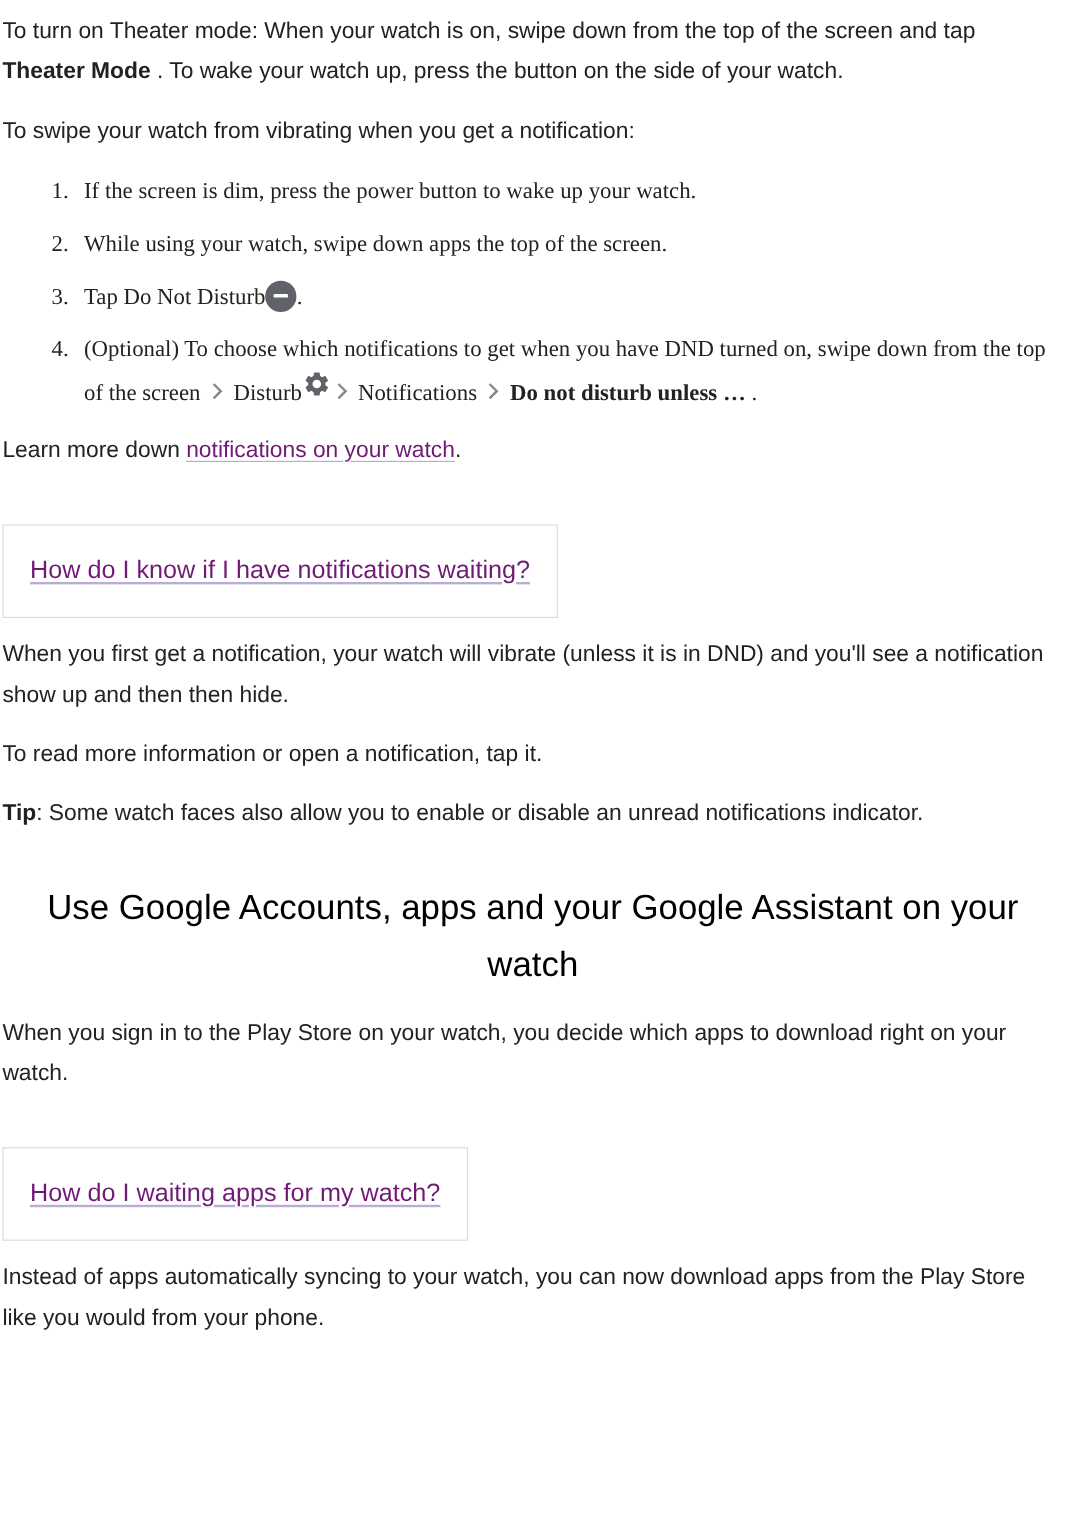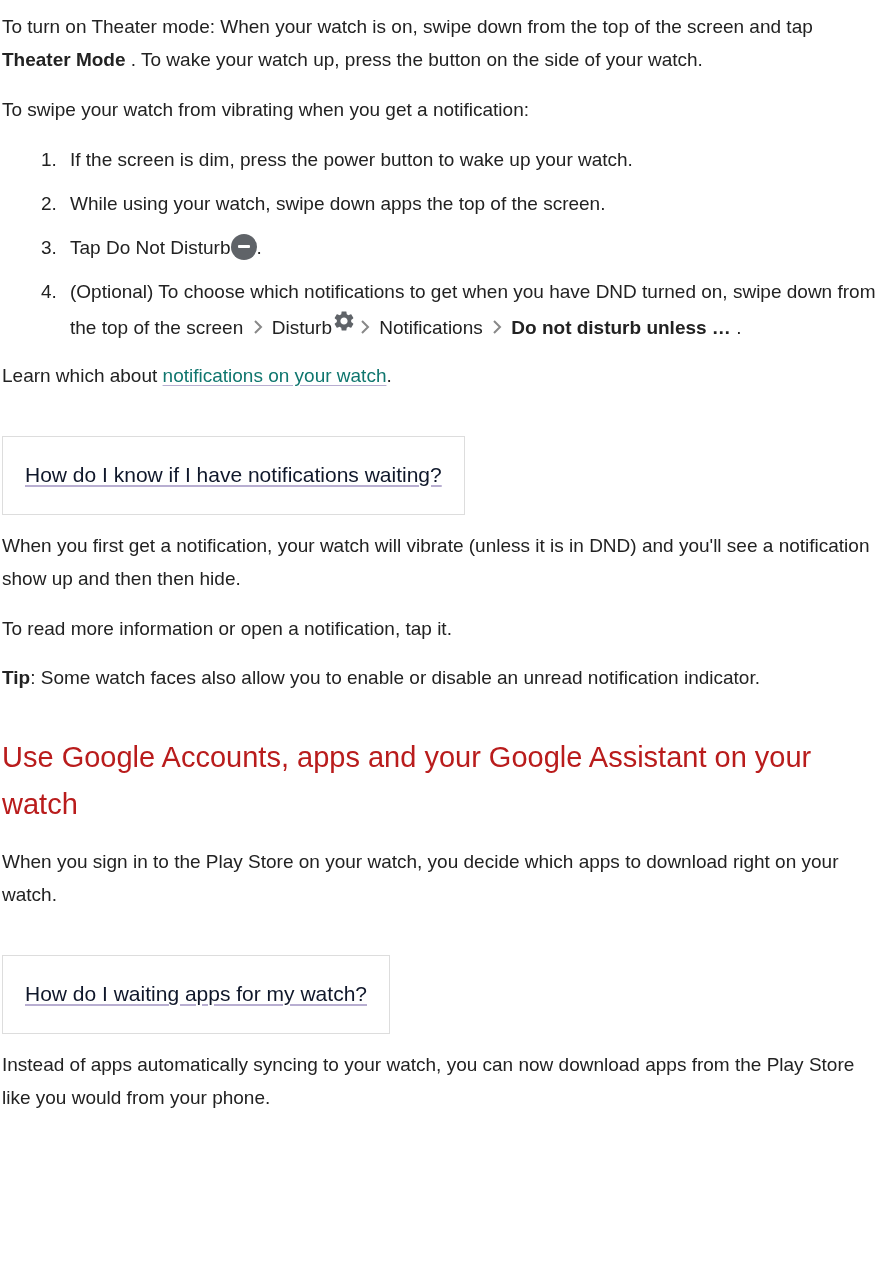--- a/index.html
+++ b/index.html
@@ -15,20 +15,21 @@
       background: #fff;
       padding: 10px 2px 20px 2px;
       width: 888px;
     }
     p {
       margin-bottom: 16px;
     }
     ol {
       padding-left: 60px;
       margin-bottom: 12px;
+      font-family: Liberation Serif, serif;
     }
     ol li {
       padding-left: 8px;
       margin-bottom: 8px;
       line-height: 1.9;
     }
     .dnd-icon {
       display: inline-flex;
       align-items: center;
       justify-content: center;
@@ -65,44 +66,45 @@
       vertical-align: middle;
       position: relative;
       top: -2px;
     }
     .gear-icon svg {
       width: 24px;
       height: 24px;
       fill: #5f6368;
     }
     .link {
-      color: #0f766e;
+      color: #701a75;
       text-decoration-color: #b8aed1;
       text-underline-offset: 3px;
     }
     .callout-box {
       border: 1px solid #ddd;
       display: inline-block;
       padding: 20px 22px;
       margin: 28px 0 14px 0;
     }
     .callout-box .callout-text {
-      color: #0f172a;
+      color: #701a75;
       text-decoration: underline;
       text-decoration-color: #b8aed1;
       text-underline-offset: 3px;
       font-size: 21px;
     }
     h2 {
       font-size: 29px;
       font-weight: 400;
       line-height: 1.6;
       margin-top: 40px;
       margin-bottom: 18px;
-      color: #b91c1c;
+      color: #000000;
+      text-align: center;
     }
     .bold {
       font-weight: 700;
     }
   </style>
 </head>
 <body>
 
 
 
@@ -125,33 +127,33 @@
           <path d="M19.14,12.94c0.04-0.3,0.06-0.61,0.06-0.94c0-0.32-0.02-0.64-0.07-0.94l2.03-1.58c0.18-0.14,0.23-0.41,0.12-0.61 l-1.92-3.32c-0.12-0.22-0.37-0.29-0.59-0.22l-2.39,0.96c-0.5-0.38-1.03-0.7-1.62-0.94L14.4,2.81c-0.04-0.24-0.24-0.41-0.48-0.41 h-3.84c-0.24,0-0.43,0.17-0.47,0.41L9.25,5.35C8.66,5.59,8.12,5.92,7.63,6.29L5.24,5.33c-0.22-0.08-0.47,0-0.59,0.22L2.74,8.87 C2.62,9.08,2.66,9.34,2.86,9.48l2.03,1.58C4.84,11.36,4.8,11.69,4.8,12s0.02,0.64,0.07,0.94l-2.03,1.58 c-0.18,0.14-0.23,0.41-0.12,0.61l1.92,3.32c0.12,0.22,0.37,0.29,0.59,0.22l2.39-0.96c0.5,0.38,1.03,0.7,1.62,0.94l0.36,2.54 c0.05,0.24,0.24,0.41,0.48,0.41h3.84c0.24,0,0.44-0.17,0.47-0.41l0.36-2.54c0.59-0.24,1.13-0.56,1.62-0.94l2.39,0.96 c0.22,0.08,0.47,0,0.59-0.22l1.92-3.32c0.12-0.22,0.07-0.47-0.12-0.61L19.14,12.94z M12,15.6c-1.98,0-3.6-1.62-3.6-3.6 s1.62-3.6,3.6-3.6s3.6,1.62,3.6,3.6S13.98,15.6,12,15.6z"></path>
         </svg></span><span class="chevron-icon"><svg viewBox="0 0 8 14">
           <path d="M1 1 L7 7 L1 13" stroke="#888" stroke-width="2" fill="none"></path>
         </svg></span><span> Notifications </span><span class="chevron-icon"><svg viewBox="0 0 8 14">
           <path d="M1 1 L7 7 L1 13" stroke="#888" stroke-width="2" fill="none"></path>
         </svg></span> <span class="bold">Do not disturb unless …</span><span> .</span>
   </li>
 </ol>
 
 <p>
-  <span>Learn which about </span><a href="#" class="link">notifications on your watch</a><span>.</span>
+  <span>Learn more down </span><a href="#" class="link">notifications on your watch</a><span>.</span>
 </p>
 
 <div class="callout-box">
   <span class="callout-text">How do I know if I have notifications waiting?</span>
 </div>
 
 <p>When you first get a notification, your watch will vibrate (unless it is in DND) and you'll see a notification show up and then then hide.</p>
 
 <p>To read more information or open a notification, tap it.</p>
 
 <p>
-  <span class="bold">Tip</span><span>: Some watch faces also allow you to enable or disable an unread notification indicator.</span>
+  <span class="bold">Tip</span><span>: Some watch faces also allow you to enable or disable an unread notifications indicator.</span>
 </p>
 
 <h2>Use Google Accounts, apps and your Google Assistant on your watch</h2>
 
 <p>When you sign in to the Play Store on your watch, you decide which apps to download right on your watch.</p>
 
 <div class="callout-box">
   <span class="callout-text">How do I waiting apps for my watch?</span>
 </div>
 

